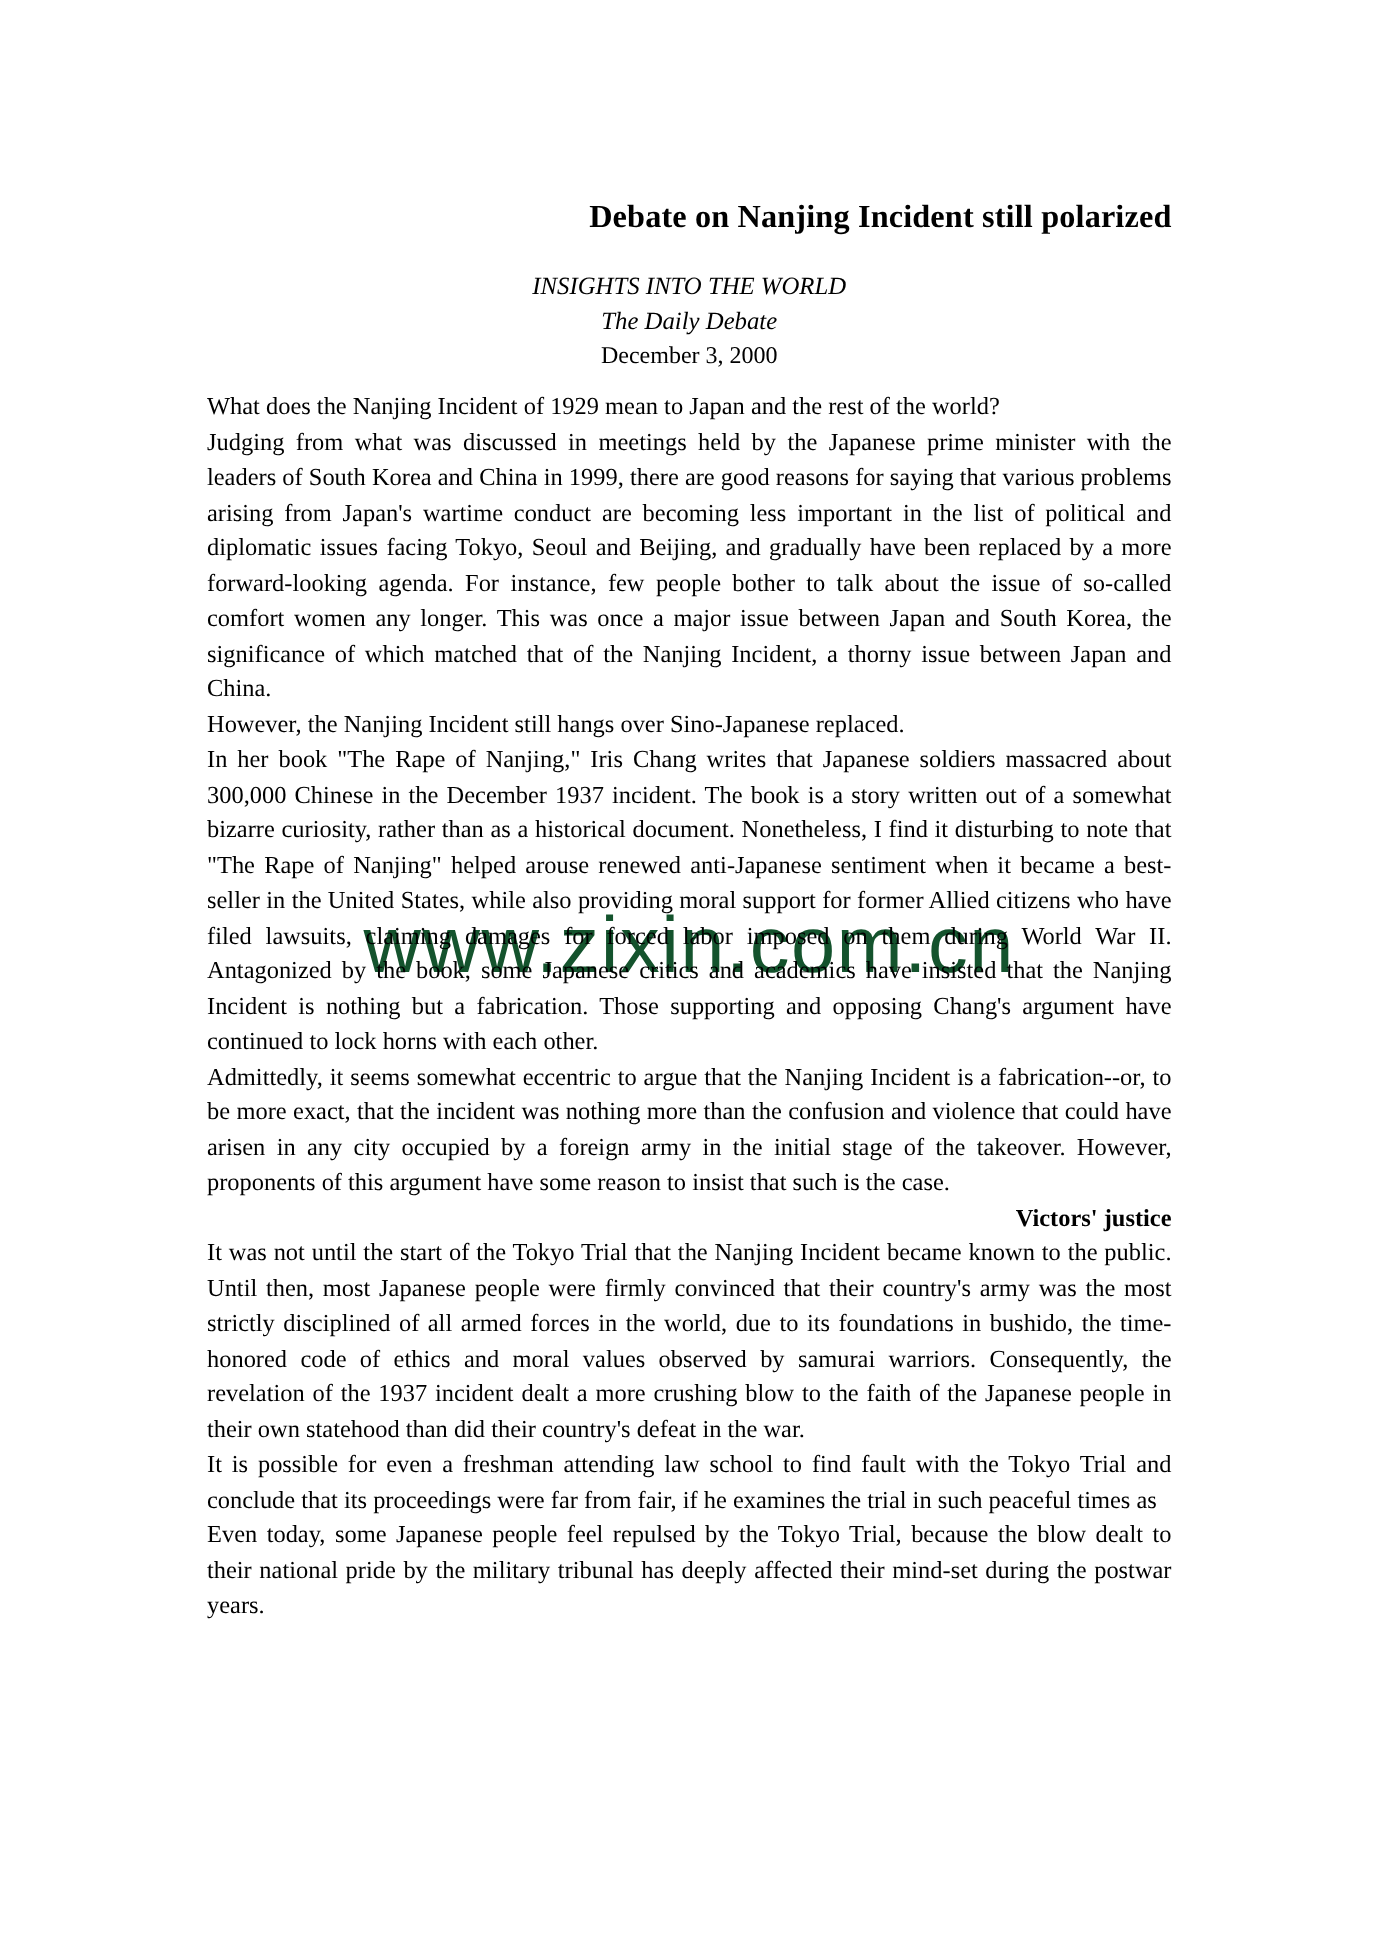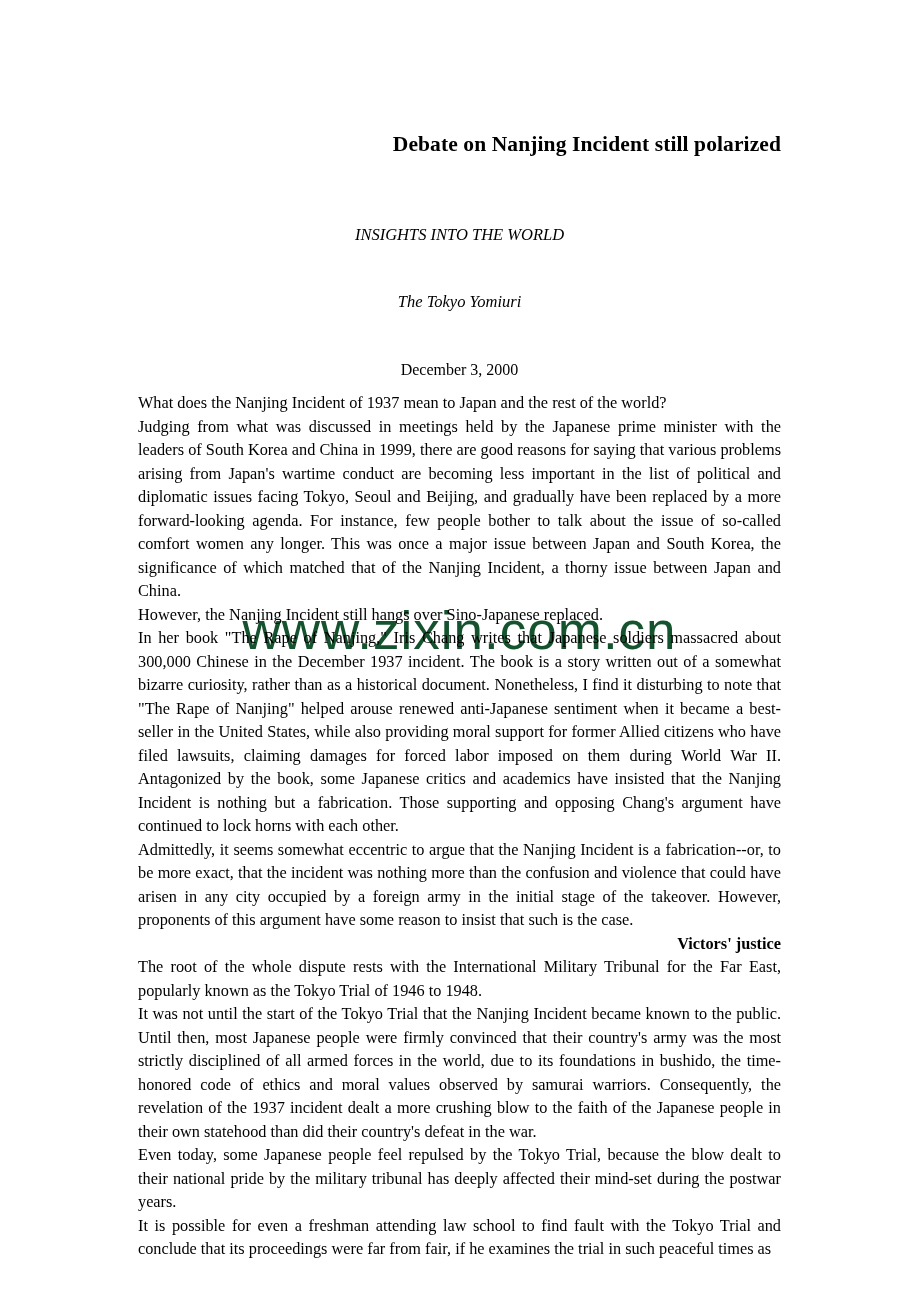--- a/index.html
+++ b/index.html
@@ -59,21 +59,20 @@
   }
 
   .byline {
     margin: 0;
     padding-top: 21px;
     text-align: center;
   }
   .byline div {
     line-height: 23.5px;
     font-size: 16px;
-    margin-top: 44px;
   }
   .byline .series { font-style: italic; font-size: 16.5px; }
   .byline .source { font-style: italic; font-size: 16.5px; }
   .byline .date   { font-style: normal; }
   .byline .author { font-weight: bold; font-size: 16px; letter-spacing: 0.2px; }
 
   .body-block {
     padding-top: 10px;
   }
 
@@ -104,41 +103,40 @@
 <div class="page">
 
   <div class="watermark">www.zixin.com.cn</div>
 
   <div class="content">
 
     <h1 class="doc-title">Debate on Nanjing Incident still polarized</h1>
 
     <div class="byline">
       <div class="series">INSIGHTS INTO THE WORLD</div>
-      <div class="source">The Tokyo Yomiuri</div>
+      <div class="source">The Daily Debate</div>
       <div class="date">December 3, 2000</div>
     </div>
 
     <div class="body-block">
 
-      <p class="para last-left">What does the Nanjing Incident of 1937 mean to Japan and the rest of the world?</p>
+      <p class="para last-left">What does the Nanjing Incident of 1929 mean to Japan and the rest of the world?</p>
 
       <p class="para">Judging from what was discussed in meetings held by the Japanese prime minister with the leaders of South Korea and China in 1999, there are good reasons for saying that various problems arising from Japan's wartime conduct are becoming less important in the list of political and diplomatic issues facing Tokyo, Seoul and Beijing, and gradually have been replaced by a more forward-looking agenda. For instance, few people bother to talk about the issue of so-called comfort women any longer. This was once a major issue between Japan and South Korea, the significance of which matched that of the Nanjing Incident, a thorny issue between Japan and China.</p>
 
       <p class="para last-left">However, the Nanjing Incident still hangs over Sino-Japanese replaced.</p>
 
       <p class="para">In her book "The Rape of Nanjing," Iris Chang writes that Japanese soldiers massacred about 300,000 Chinese in the December 1937 incident. The book is a story written out of a somewhat bizarre curiosity, rather than as a historical document. Nonetheless, I find it disturbing to note that "The Rape of Nanjing" helped arouse renewed anti-Japanese sentiment when it became a best-seller in the United States, while also providing moral support for former Allied citizens who have filed lawsuits, claiming damages for forced labor imposed on them during World War II. Antagonized by the book, some Japanese critics and academics have insisted that the Nanjing Incident is nothing but a fabrication. Those supporting and opposing Chang's argument have continued to lock horns with each other.</p>
 
       <p class="para">Admittedly, it seems somewhat eccentric to argue that the Nanjing Incident is a fabrication--or, to be more exact, that the incident was nothing more than the confusion and violence that could have arisen in any city occupied by a foreign army in the initial stage of the takeover. However, proponents of this argument have some reason to insist that such is the case.</p>
 
       <h2 class="subhead">Victors' justice</h2>
 
-      <p class="para">The root of the whole dispute rests with the International Military Tribunal for the Far East, popularly known as the Tokyo Trial of 1946 to 1948.</p>
 
       <p class="para">It was not until the start of the Tokyo Trial that the Nanjing Incident became known to the public. Until then, most Japanese people were firmly convinced that their country's army was the most strictly disciplined of all armed forces in the world, due to its foundations in bushido, the time-honored code of ethics and moral values observed by samurai warriors. Consequently, the revelation of the 1937 incident dealt a more crushing blow to the faith of the Japanese people in their own statehood than did their country's defeat in the war.</p>
 
+      <p class="para">It is possible for even a freshman attending law school to find fault with the Tokyo Trial and conclude that its proceedings were far from fair, if he examines the trial in such peaceful times as</p>
+
       <p class="para">Even today, some Japanese people feel repulsed by the Tokyo Trial, because the blow dealt to their national pride by the military tribunal has deeply affected their mind-set during the postwar years.</p>
-
-      <p class="para">It is possible for even a freshman attending law school to find fault with the Tokyo Trial and conclude that its proceedings were far from fair, if he examines the trial in such peaceful times as</p>
 
     </div>
   </div>
 </div>
 
 </body></html>

